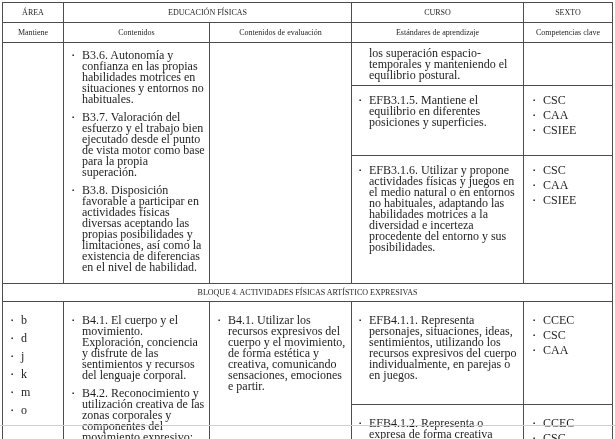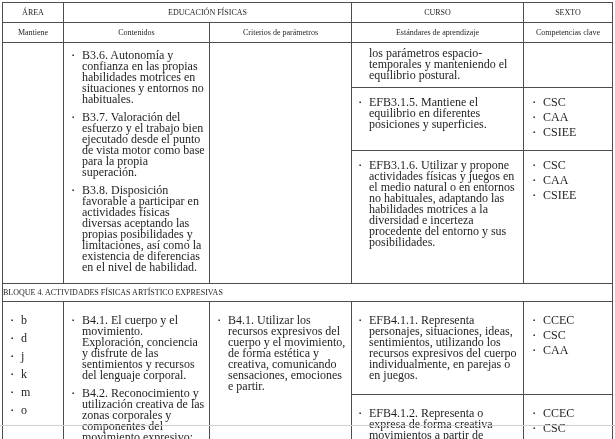--- a/index.html
+++ b/index.html
@@ -27,25 +27,26 @@
     line-height: 11px;
     overflow: hidden;
   }
   td.hd {
     text-align: center;
     vertical-align: middle;
     padding: 2px 2px;
     font-size: 8px;
   }
   td.blk {
+    text-align: center;
     vertical-align: middle;
     font-size: 8px;
   }
   .c-items { padding: 7px 4px 3px 7px; }
-  .c-est   { padding: 9px 5px 6px 6px; }
+  .c-est   { padding: 9px 5px 16px 6px; }
   .c-est-first { padding: 5px 5px 2px 6px; }
   .c-comp  { padding: 9px 3px 3px 8px; }
   .pt-lg   { padding-top: 13px; }
 
   .li { position: relative; padding-left: 11px; margin-bottom: 7px; }
   .li::before {
     content: "▪";
     position: absolute; left: 1px; top: 0;
     font-size: 6px; line-height: 11px;
   }
@@ -76,35 +77,35 @@
       <tr style="height:20px">
         <td class="hd">ÁREA</td>
         <td class="hd" colspan="2">EDUCACIÓN FÍSICAS</td>
         <td class="hd">CURSO</td>
         <td class="hd">SEXTO</td>
       </tr>
 
       <tr style="height:20px">
         <td class="hd">Mantiene</td>
         <td class="hd">Contenidos</td>
-        <td class="hd">Criterios de parámetros</td>
+        <td class="hd">Contenidos de evaluación</td>
         <td class="hd">Estándares de aprendizaje</td>
         <td class="hd">Competencias clave</td>
       </tr>
 
       <tr style="height:33px">
         <td rowspan="3"></td>
         <td rowspan="3" class="c-items">
           <div class="li">B3.6. Autonomía y confianza en las propias habilidades motrices en situaciones y entornos no habituales.</div>
           <div class="li">B3.7. Valoración del esfuerzo y el trabajo bien ejecutado desde el punto de vista motor como base para la propia superación.</div>
           <div class="li">B3.8. Disposición favorable a participar en actividades físicas diversas aceptando las propias posibilidades y limitaciones, así como la existencia de diferencias en el nivel de habilidad.</div>
         </td>
         <td rowspan="3"></td>
         <td class="c-est-first">
-          <div class="cont">los parámetros espacio-temporales y manteniendo el equilibrio postural.</div>
+          <div class="cont">los superación espacio-temporales y manteniendo el equilibrio postural.</div>
         </td>
         <td></td>
       </tr>
       <tr style="height:57px">
         <td class="c-est">
           <div class="li">EFB3.1.5. Mantiene el equilibrio en diferentes posiciones y superficies.</div>
         </td>
         <td class="c-comp">
           <div class="li">CSC</div>
           <div class="li">CAA</div>

